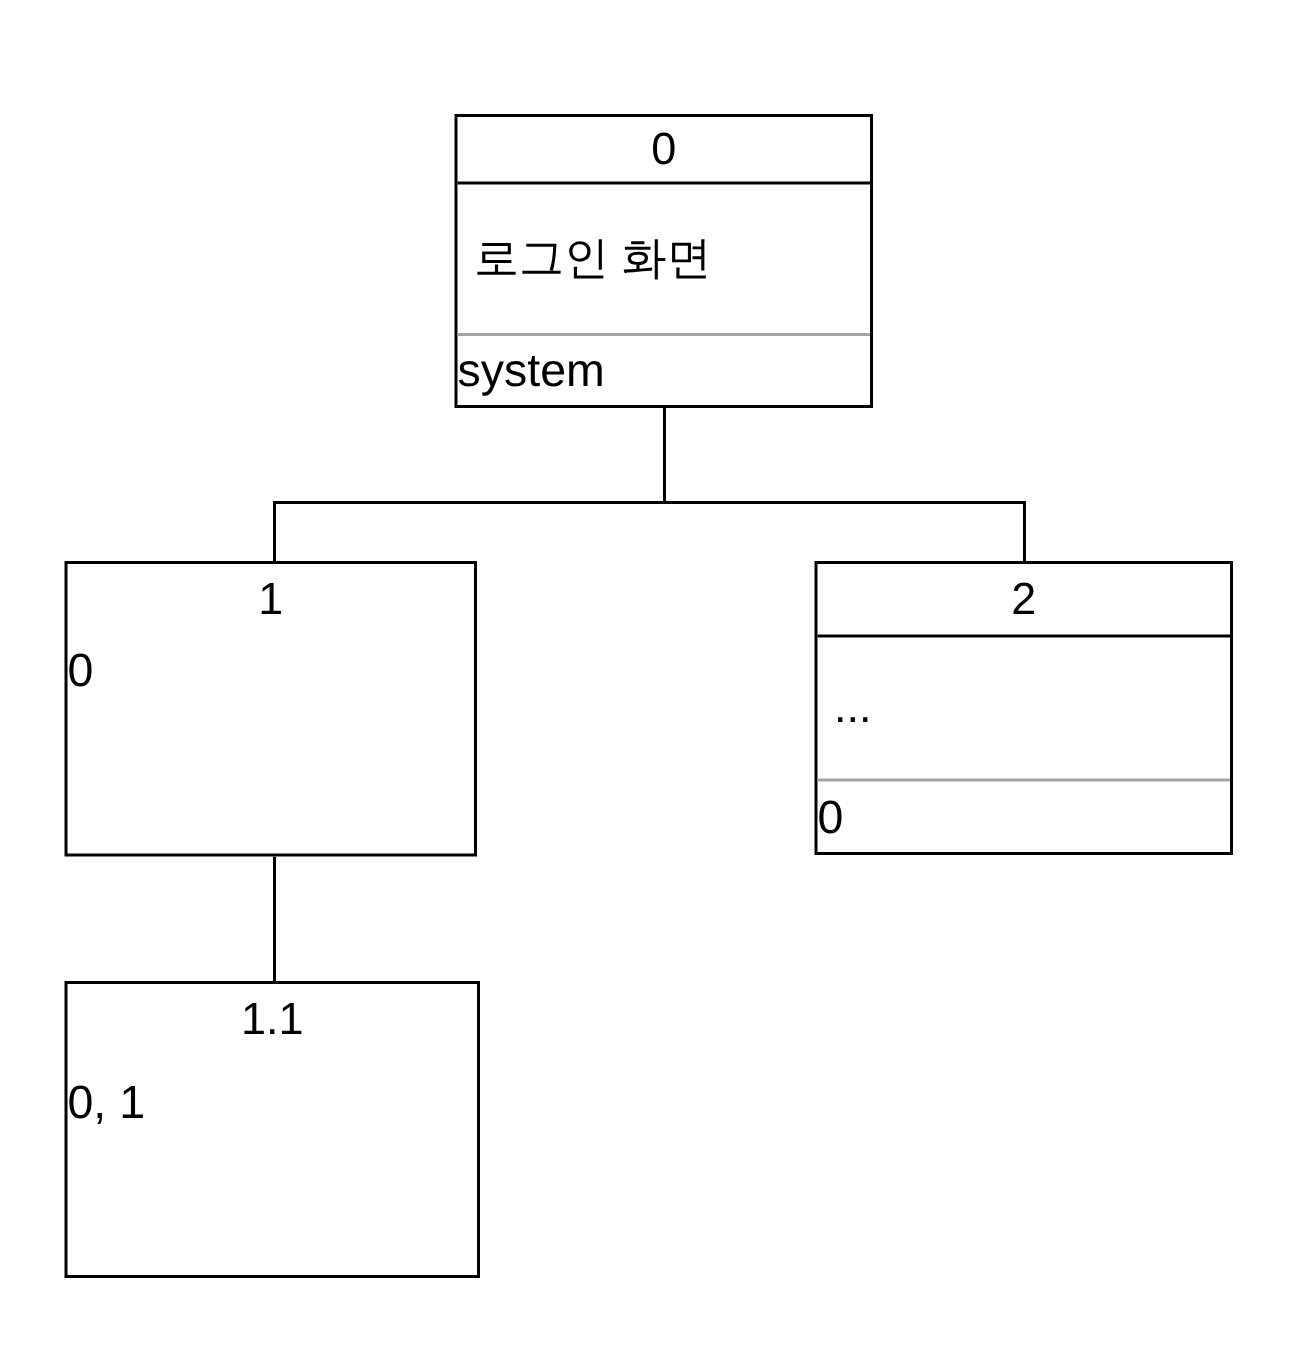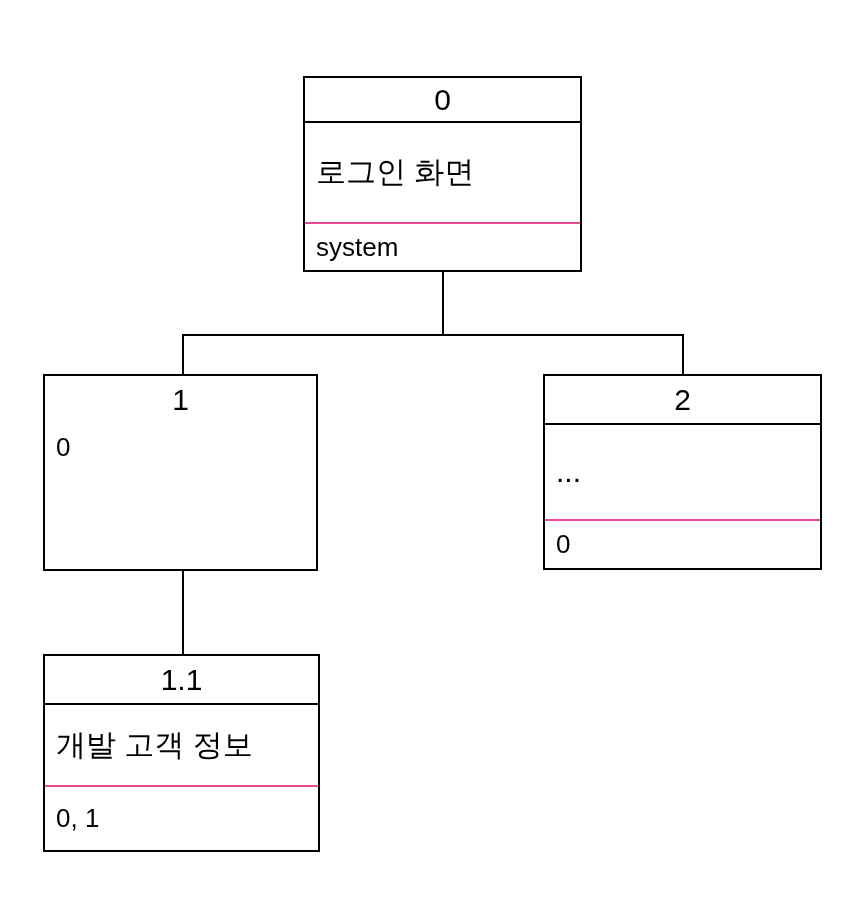--- a/index.html
+++ b/index.html
@@ -29,30 +29,29 @@
     align-items: center;
     justify-content: center;
     font-size: 30px;
     box-sizing: border-box;
   }
   .node-body {
     flex: 1;
     display: flex;
     align-items: center;
     border-top: 2px solid #000000;
-    border-bottom: 2px solid #ec4899;
+    border-bottom: 2px solid #a3a3a3;
     padding-left: 11px;
     font-size: 30px;
     box-sizing: border-box;
   }
   .node-footer {
     display: flex;
     align-items: center;
-    padding-left: 11px;
-    font-size: 26px;
+    font-size: 31px;
     box-sizing: border-box;
   }
   
   #node-0   { left: 303px; top: 76px;  width: 279px; height: 196px; }
   #node-0 .node-header { height: 43px; }
   #node-0 .node-footer { height: 46px; }
 
   #node-1   { left: 43px;  top: 374px; width: 275px; height: 197px; }
   #node-1 .node-header { height: 47px; }
   #node-1 .node-footer { height: 48px; }
@@ -99,17 +98,16 @@
   </div>
 
   <div class="node" id="node-2">
     <div class="node-header">2</div>
     <div class="node-body">...</div>
     <div class="node-footer">0</div>
   </div>
 
   <div class="node" id="node-1-1">
     <div class="node-header">1.1</div>
-    <div class="node-body">개발 고객 정보</div>
     <div class="node-footer">0, 1</div>
   </div>
 
 </div>
 
 </body></html>

